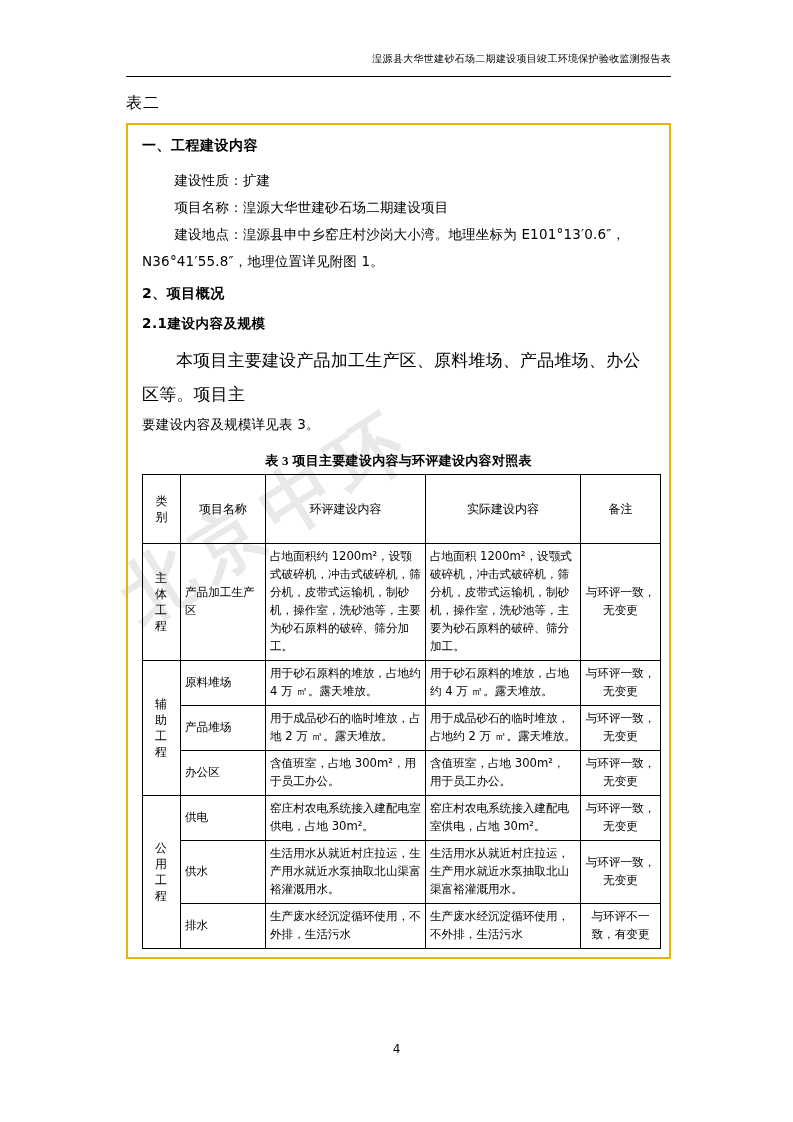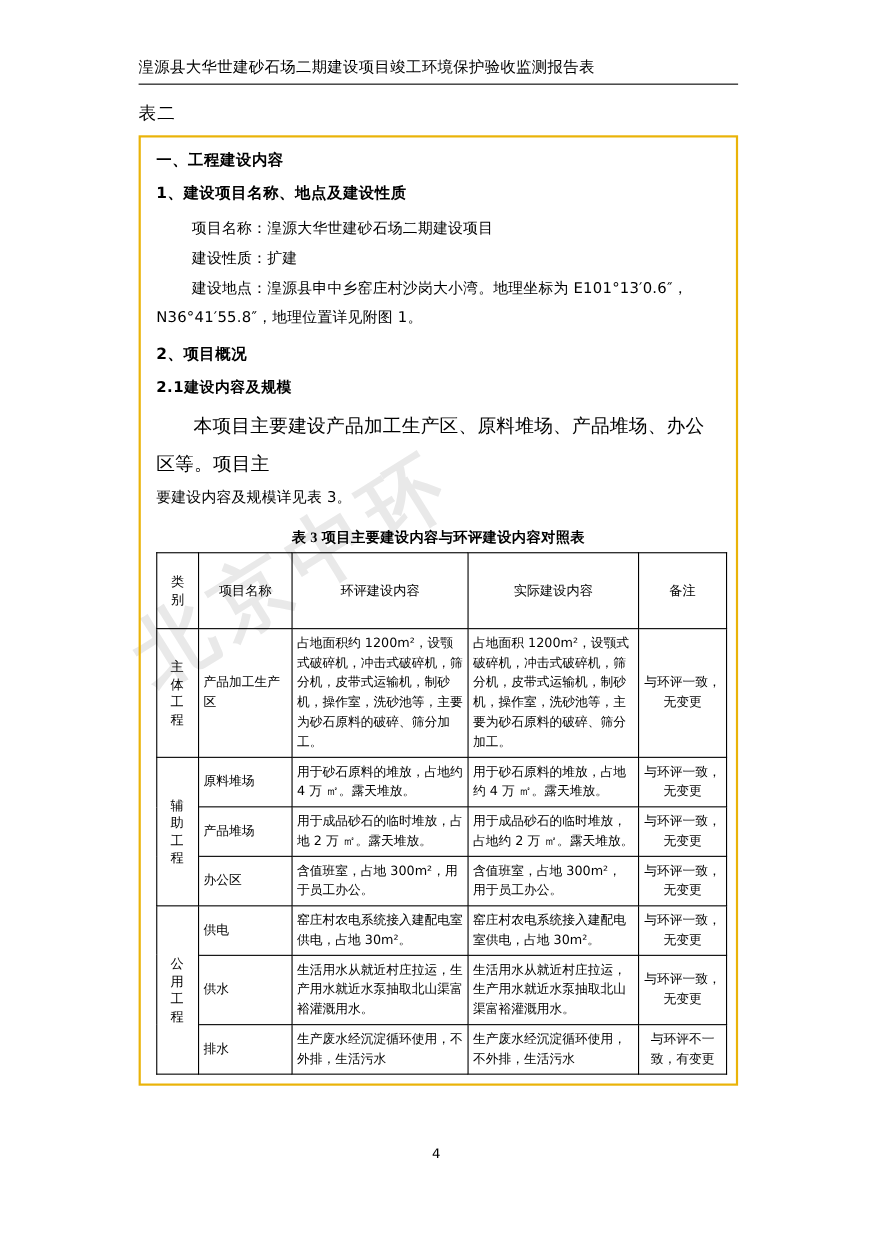--- a/index.html
+++ b/index.html
@@ -33,22 +33,22 @@
   }
   .content {
     position: relative;
     z-index: 2;
   }
   .header {
     position: absolute;
     top: 52px;
     left: 126px;
     width: 545px;
-    text-align: left;
-    font-size: 14px;
+    text-align: right;
+    font-size: 10px;
     letter-spacing: 0.3px;
   }
   .header-rule {
     position: absolute;
     top: 76px;
     left: 126px;
     width: 545px;
     border-bottom: 1.6px solid #000;
   }
   .biaoer {
@@ -171,24 +171,23 @@
 
     <div class="header">湟源县大华世建砂石场二期建设项目竣工环境保护验收监测报告表</div>
     <div class="header-rule"></div>
 
     <div class="biaoer">表二</div>
 
     <div class="main-box">
 
       <div class="h1">一、工程建设内容</div>
 
-      <div class="h2">1、建设项目名称、地点及建设性质</div>
-
+
+      <p class="para-indent3">建设性质：扩建</p>
       <p class="para-indent3">项目名称：湟源大华世建砂石场二期建设项目</p>
-      <p class="para-indent3">建设性质：扩建</p>
       <p class="para-indent3">建设地点：湟源县申中乡窑庄村沙岗大小湾。地理坐标为 E101°13′0.6″，</p>
       <p class="para-ni">N36°41′55.8″，地理位置详见附图 1。</p>
 
       <div class="h2">2、项目概况</div>
 
       <div class="h3">2.1建设内容及规模</div>
 
       <p class="para">本项目主要建设产品加工生产区、原料堆场、产品堆场、办公区等。项目主</p>
       <p class="para-ni">要建设内容及规模详见表 3。</p>
 

